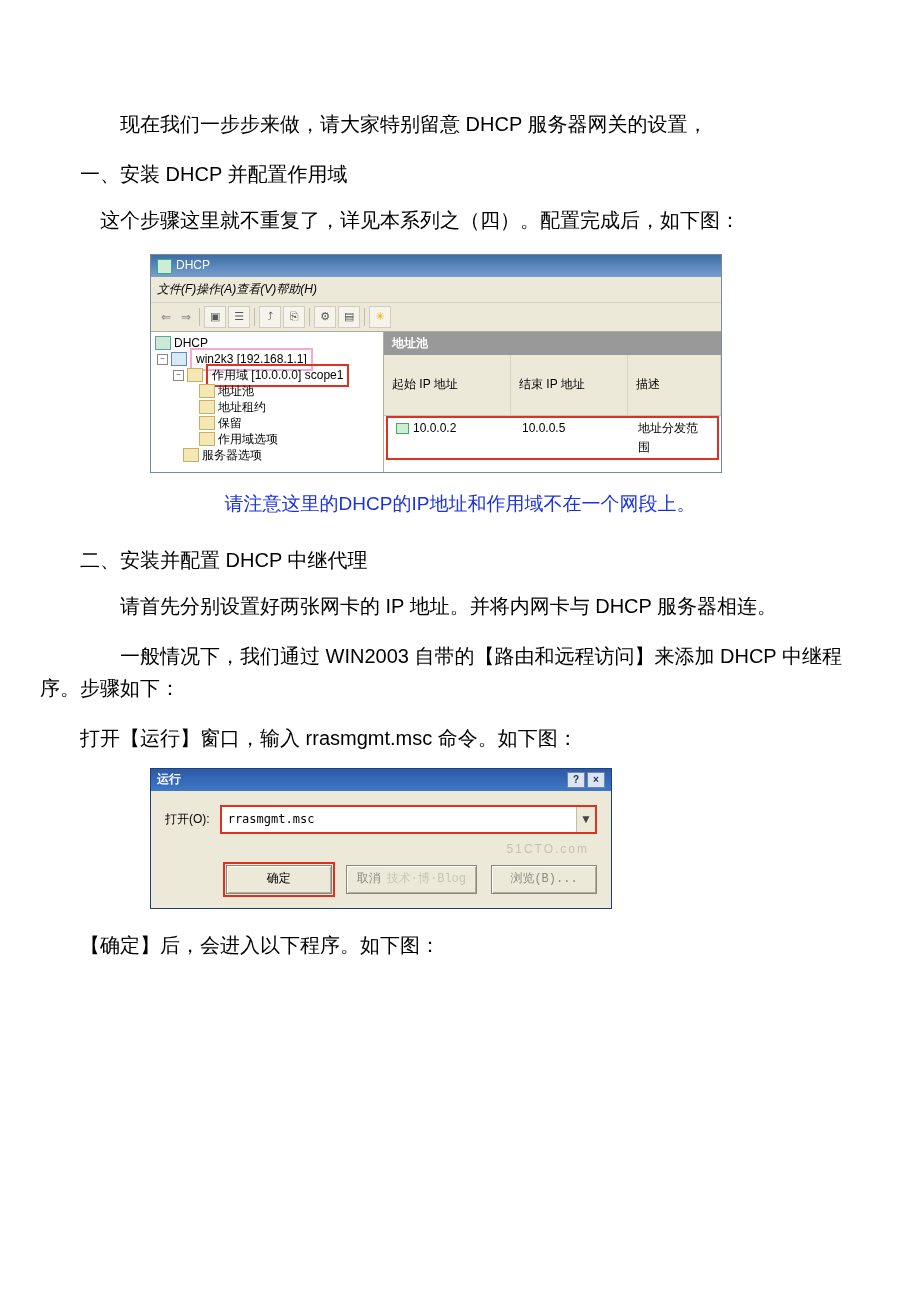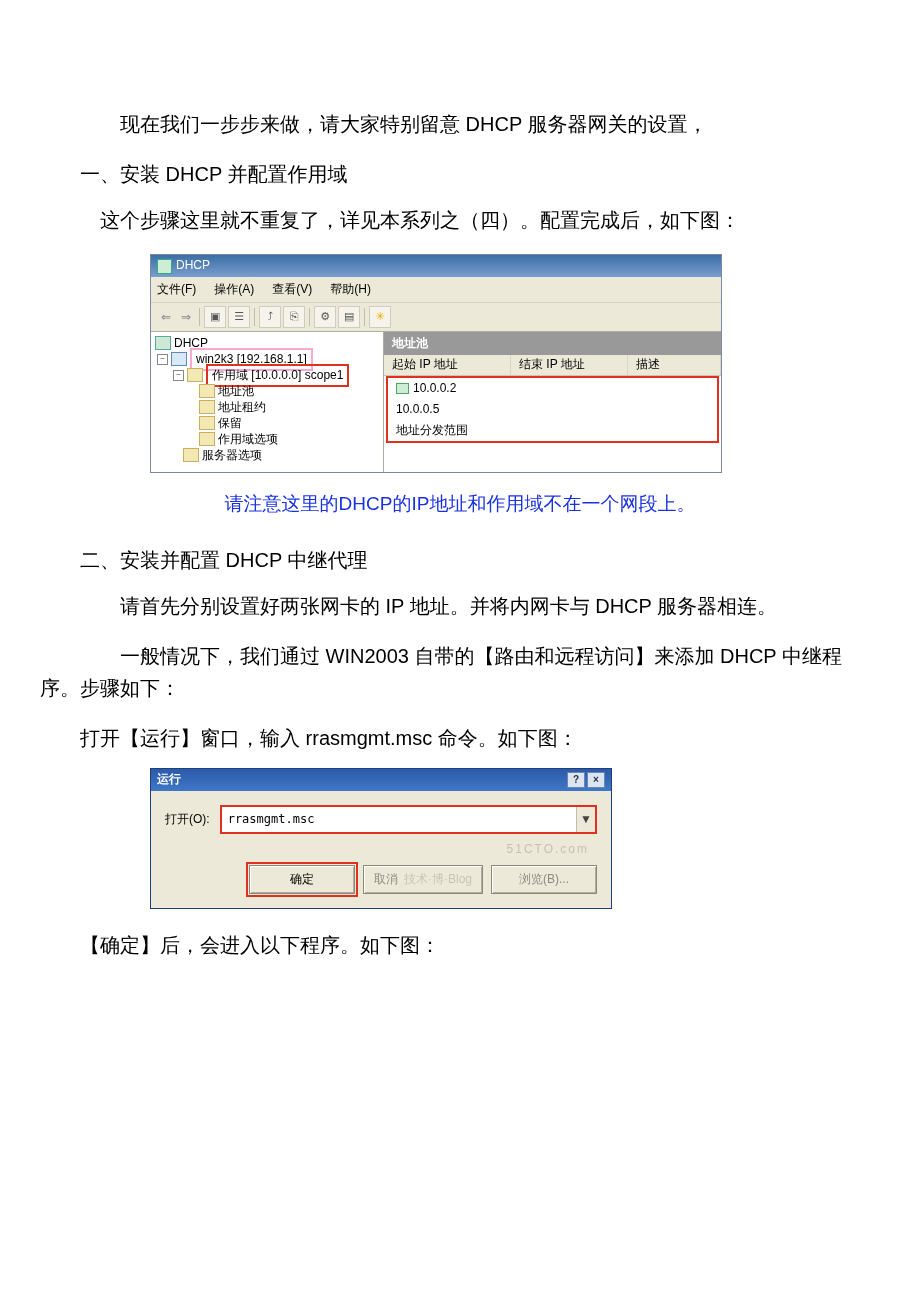--- a/index.html
+++ b/index.html
@@ -33,22 +33,22 @@
     height: 18px;
     display: flex;
     align-items: center;
     gap: 4px;
     font-size: 12px;
   }
   .dhcp-menubar {
     background: #ece9d8;
     padding: 3px 6px;
     display: flex;
-    gap: 18px;
     border-bottom: 1px solid #d6d3c8;
+    font-style: italic;
   }
   .dhcp-toolbar {
     background: #ece9d8;
     padding: 3px 6px;
     display: flex;
     gap: 2px;
     border-bottom: 1px solid #b0aea0;
     align-items: center;
   }
   .tb-btn {
@@ -123,31 +123,30 @@
     color: #fff;
     padding: 2px 8px;
     font-weight: bold;
   }
   .list-header {
     display: flex;
     background: #ece9d8;
     border-bottom: 1px solid #c9c6b8;
   }
   .list-header div {
-    padding: 0 8px;
+    padding: 20px 8px;
     border-right: 1px solid #d8d5c8;
   }
   .col1 { width: 110px; }
   .col2 { width: 100px; }
   .col3 { flex: 1; }
   .list-row {
     display: flex;
     border: 2px solid #e03020;
     margin: 0 2px;
-    flex-direction: column;
   }
   .list-row div { padding: 1px 8px; }
   .ip-icon {
     width: 11px; height: 9px;
     background: #cdeed5;
     border: 1px solid #4aa764;
     display: inline-block;
     margin-right: 4px;
     vertical-align: middle;
   }
@@ -252,23 +251,24 @@
     text-align: right;
     color: rgba(120,120,120,0.35);
     font-size: 12px;
     font-family: Arial, sans-serif;
     letter-spacing: 2px;
     margin: -8px 8px 6px 0;
   }
   .run-buttons {
     display: flex;
     justify-content: flex-end;
-    gap: 8px;
+    gap: 14px;
     align-items: center;
     color: rgba(100,100,100,0.5);
+    font-family: Liberation Mono, monospace;
   }
   .run-btn {
     min-width: 84px;
     padding: 4px 10px;
     text-align: center;
     background: #ece9d8;
     border: 1px solid #8a8878;
     box-shadow: inset 1px 1px 0 #fff, inset -1px -1px 0 #b0aea0;
     color: #000;
   }

